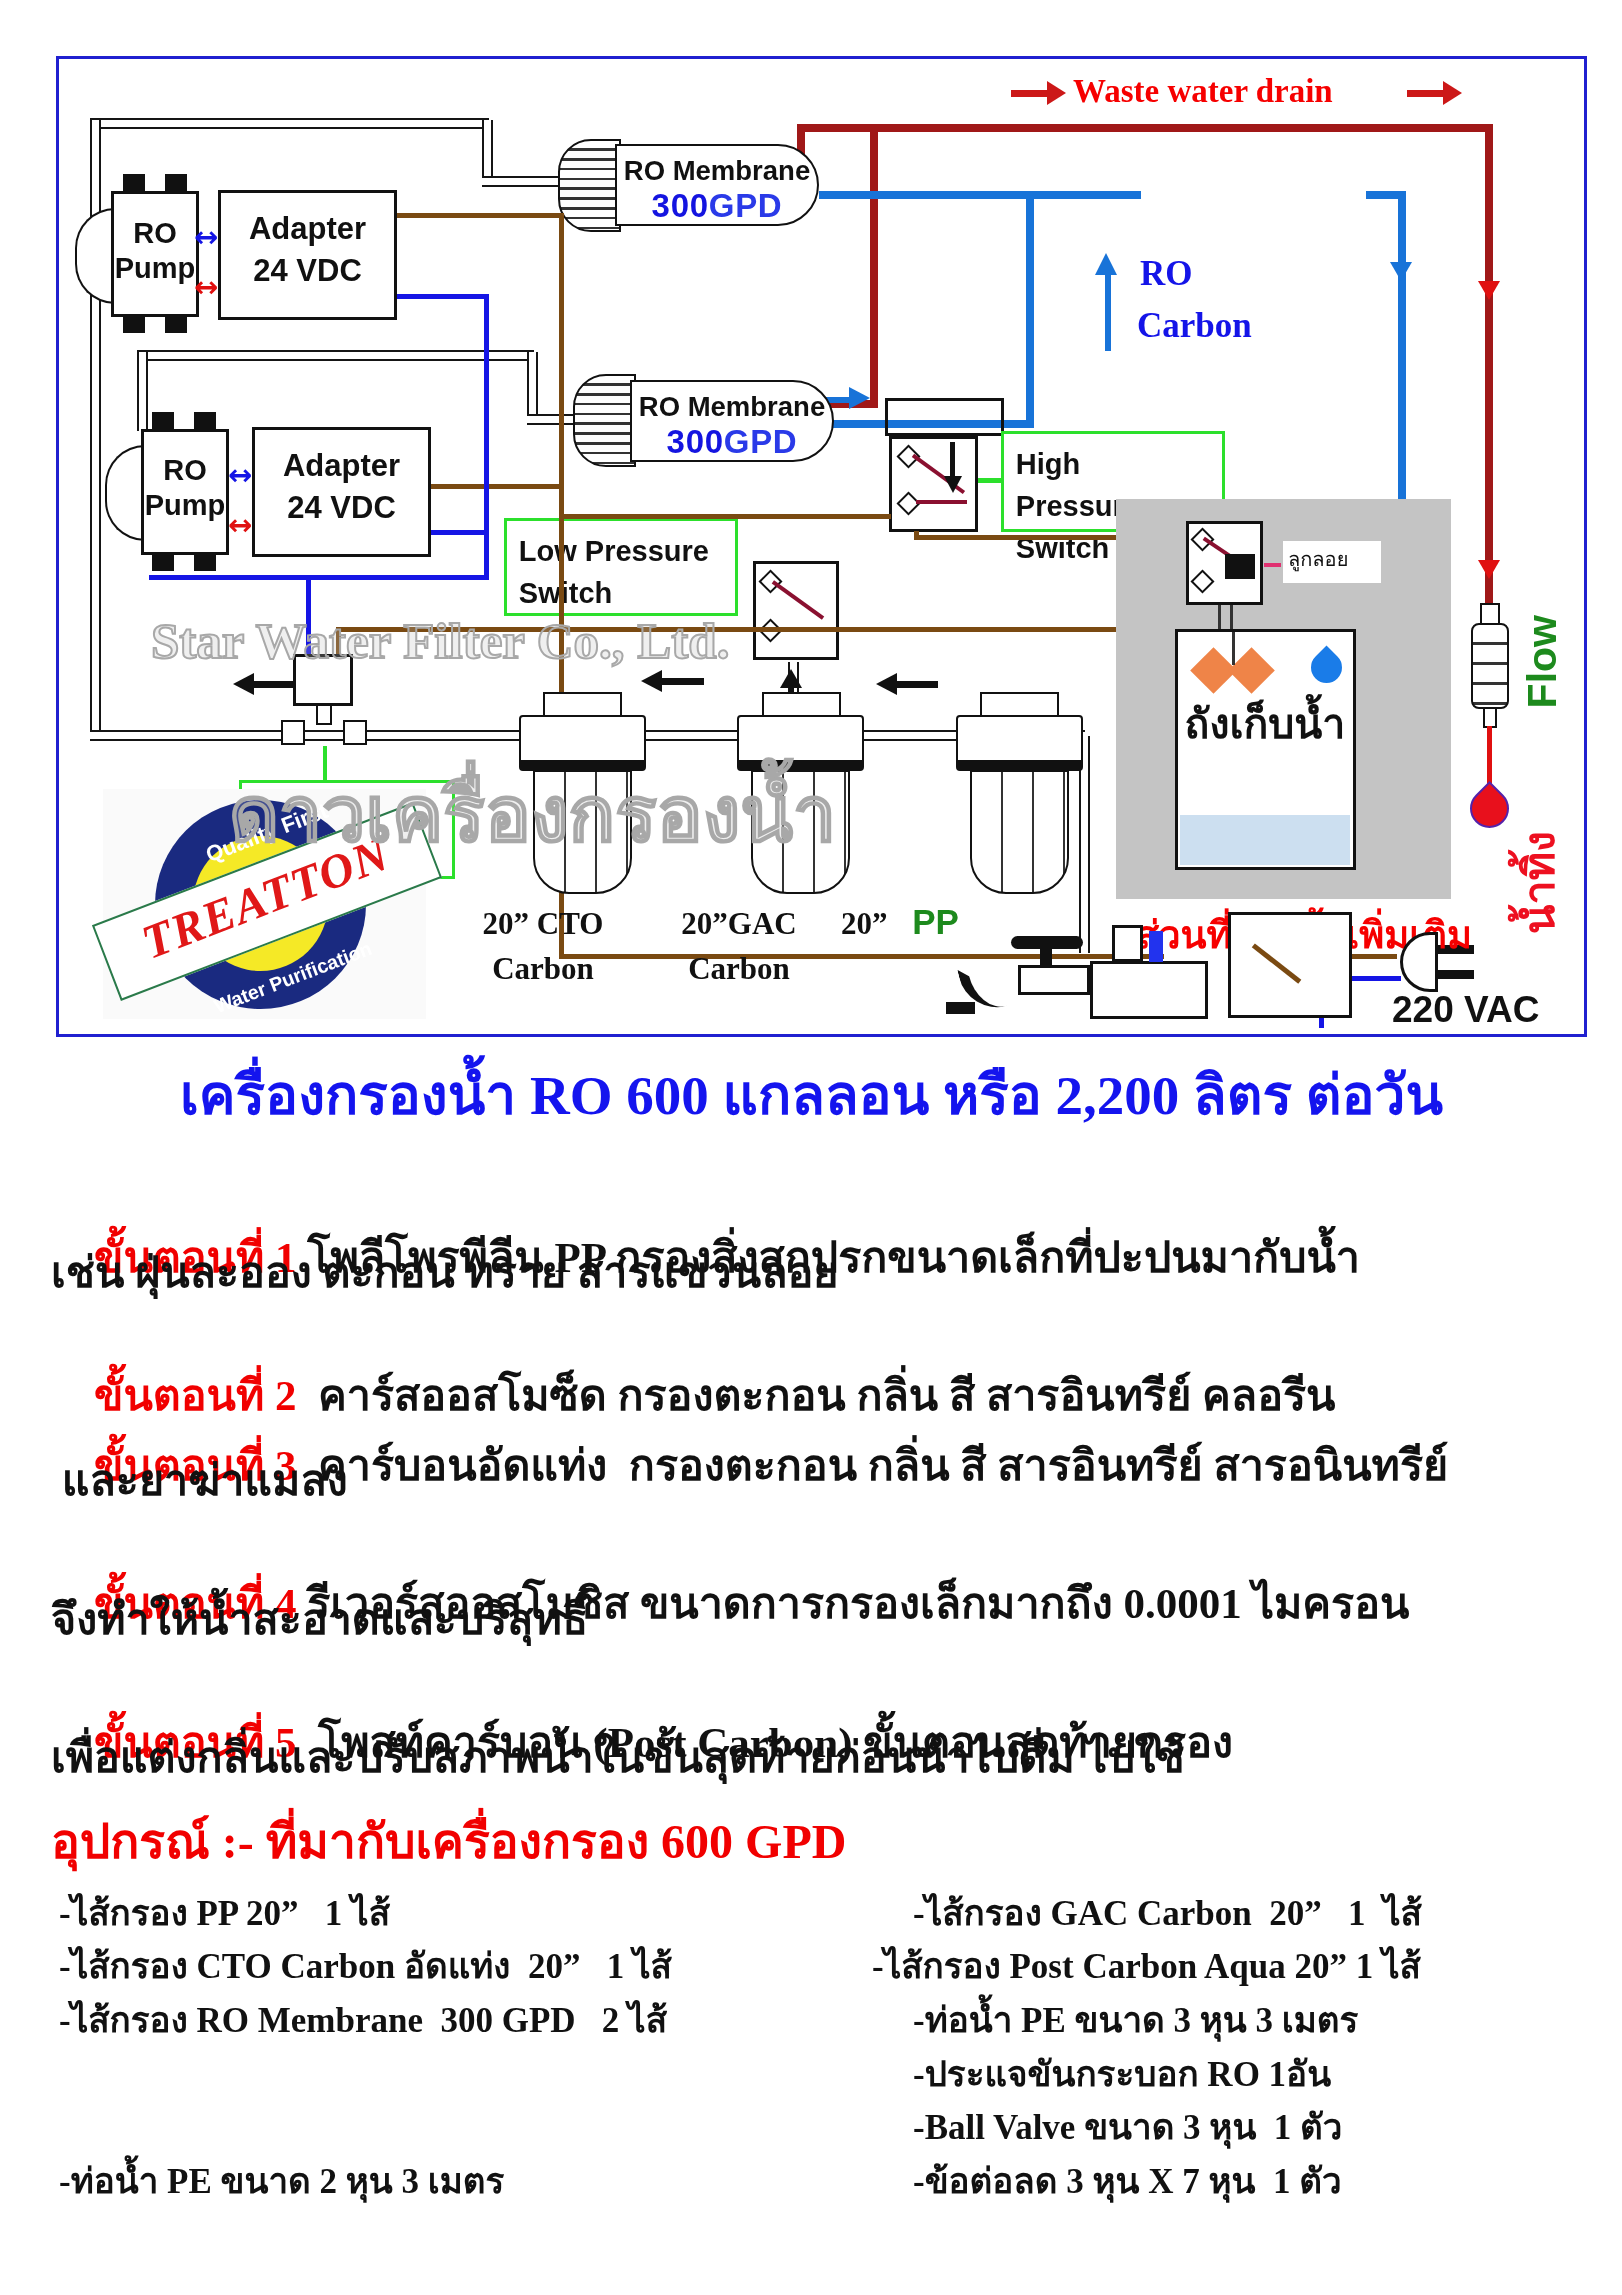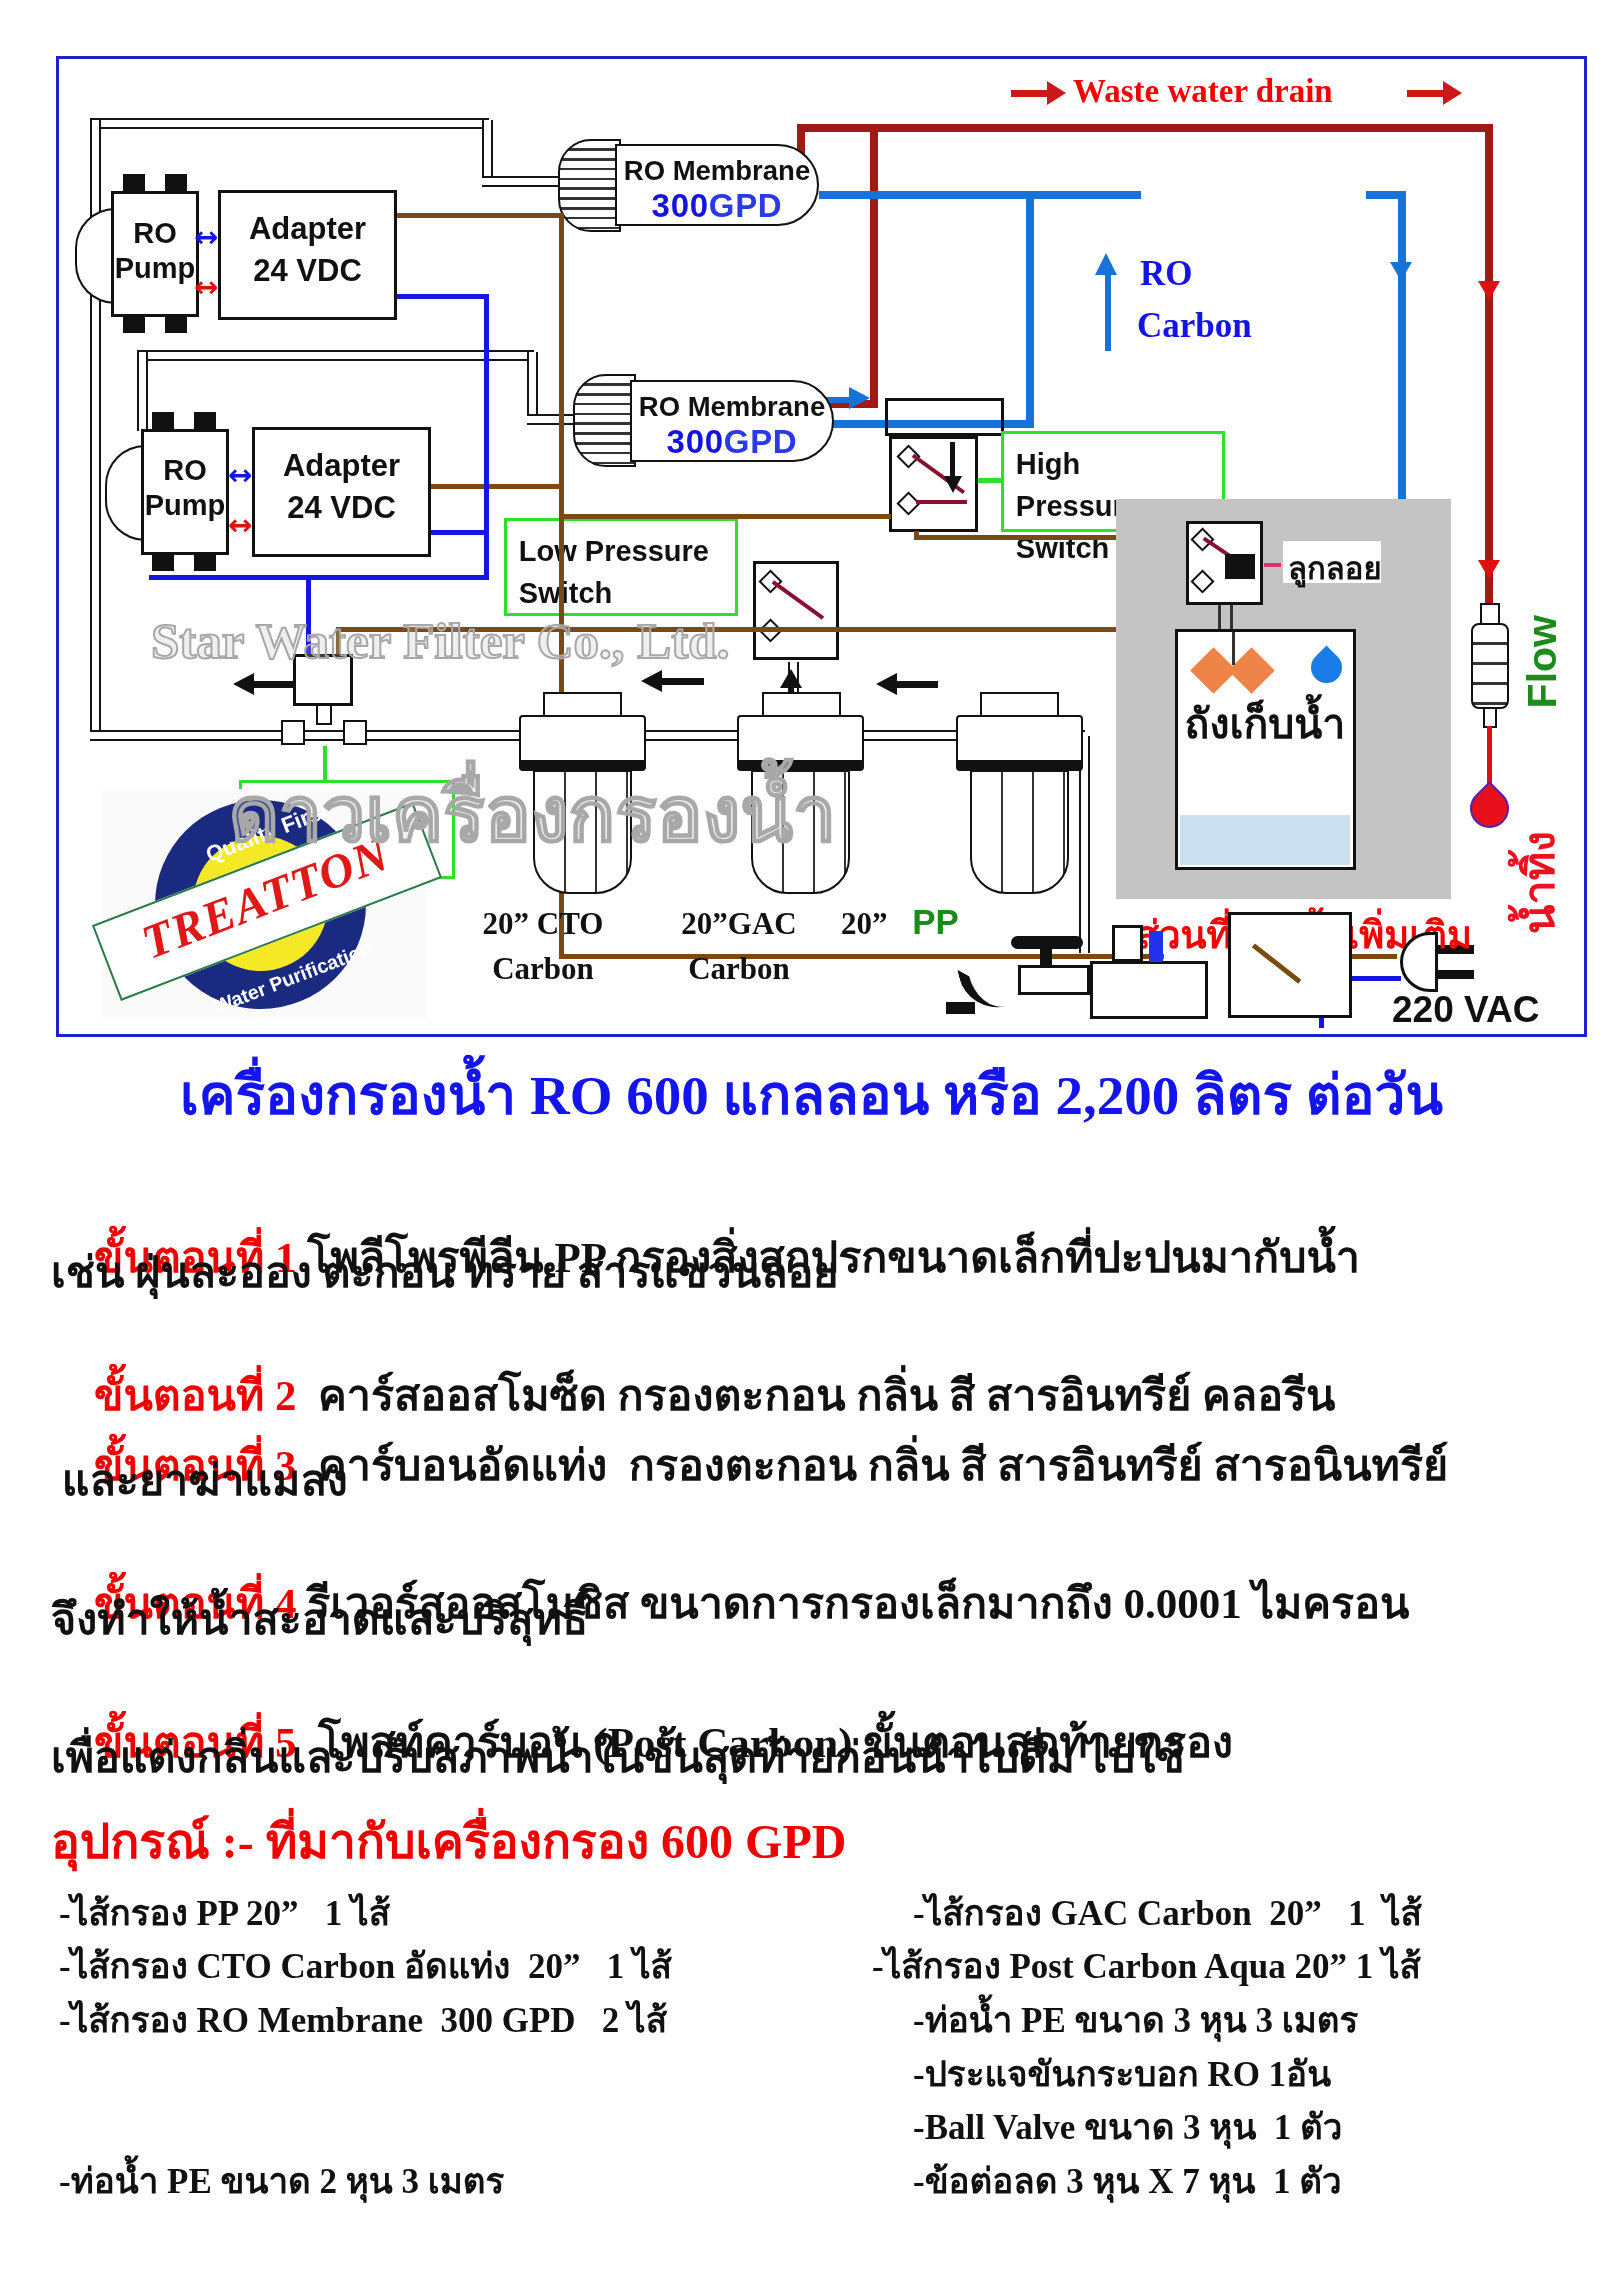--- a/index.html
+++ b/index.html
@@ -266,21 +266,21 @@
   <div class="abs sans" style="left:1392px;top:989px;font-weight:bold;font-size:37px;z-index:12">220 VAC</div>
 
   <div class="abs" style="left:1116px;top:499px;width:335px;height:400px;background:#c4c4c4;z-index:1"></div>
   <div class="box" style="left:1186px;top:521px;width:77px;height:84px;z-index:2"></div>
   <div class="dia" style="left:1194px;top:531px;z-index:3"></div>
   <div class="dia" style="left:1194px;top:573px;z-index:3"></div>
   <div class="dred" style="left:1199px;top:552px;width:56px;height:3.9px;transform:rotate(34deg);z-index:3"></div>
   <div class="blk" style="left:1225px;top:554px;width:30px;height:25px;z-index:3"></div>
   <div class="abs" style="left:1264px;top:563px;width:17px;height:3.9px;background:#e03070;z-index:3"></div>
   <div class="abs" style="left:1283px;top:541px;width:98px;height:42px;background:#fff;z-index:2"></div>
-  <div class="abs" style="left:1288px;top:543px;font-weight:bold;font-size:31px;z-index:3">ลูกลอย</div>
+  <div class="abs" style="left:1288px;top:543px;font-weight:normal;font-size:20px;z-index:3">ลูกลอย</div>
   <div class="abs" style="left:1218px;top:605px;width:2.6px;height:27.5px;background:#333;z-index:2"></div>
   <div class="abs" style="left:1230px;top:605px;width:2.6px;height:27.5px;background:#333;z-index:2"></div>
   <div class="abs" style="left:1175px;top:629px;width:181px;height:241px;background:#fff;border:3.9px solid #111;box-sizing:border-box;z-index:2"></div>
   <div class="abs" style="left:1180px;top:815px;width:170px;height:50px;background:#ccdff0;z-index:3"></div>
   <div class="abs ctr" style="left:1178px;top:691px;width:174px;font-weight:bold;font-size:41px;z-index:4">ถังเก็บน้ำ</div>
   <div class="abs" style="left:1197px;top:654px;width:33px;height:33px;background:#ef8448;transform:rotate(45deg);z-index:4"></div>
   <div class="abs" style="left:1235px;top:654px;width:33px;height:33px;background:#ef8448;transform:rotate(45deg);z-index:4"></div>
   <div class="abs" style="left:1232px;top:632px;width:2.6px;height:33px;background:#333;z-index:4"></div>
   <div class="drop" style="left:1311px;top:652px;width:31px;height:31px;background:#1a7ce8;z-index:4"></div>
   <div class="abs" style="left:1136px;top:904px;font-weight:bold;font-size:38px;color:#f60000;z-index:4">ส่วนที่ต้องซื้อเพิ่มเติม</div>

